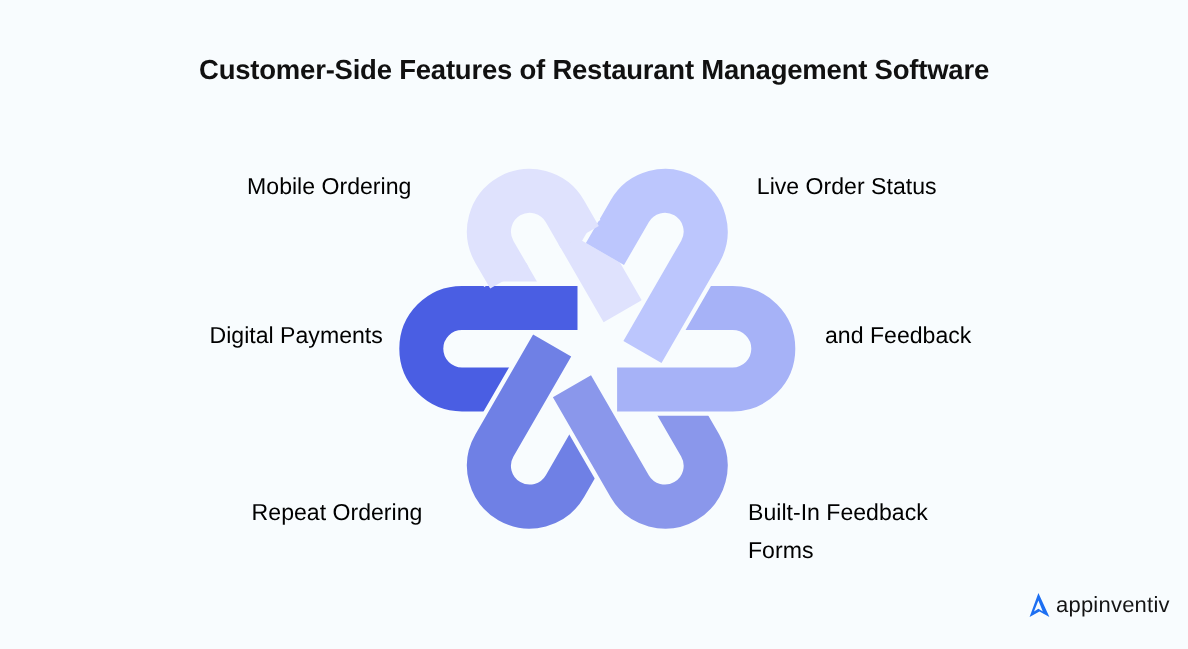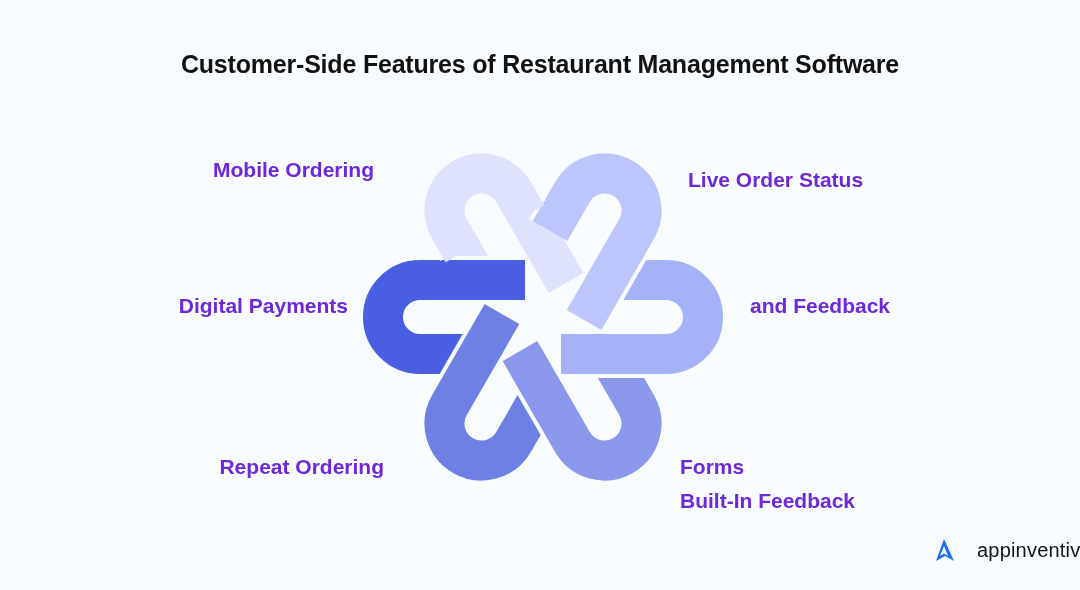--- a/index.html
+++ b/index.html
@@ -1,22 +1,22 @@
 <!DOCTYPE html>
 <html><head>
 <meta charset="utf-8">
 <style>
   html,body{margin:0;padding:0;}
   body{width:1080px;height:590px;background:#f8fcfe;position:relative;overflow:hidden;
        font-family:"Liberation Sans","DejaVu Sans",sans-serif;color:#111;}
   .title{position:absolute;left:0;top:50px;width:1080px;text-align:center;font-weight:bold;font-size:25px;letter-spacing:-0.2px;}
-  .lbl{position:absolute;font-size:21px;line-height:34px;color:#6d28d9;font-weight:700;}
+  .lbl{position:absolute;font-size:21px;line-height:34px;color:#000000;font-weight:400;}
   .r{text-align:right;}
   svg.diagram{position:absolute;left:0;top:0;}
-  .logo{position:absolute;left:932px;top:537px;display:flex;align-items:center;gap:21px;}
+  .logo{position:absolute;left:932px;top:537px;display:flex;align-items:center;gap:4px;}
   .logo-text{font-size:20px;color:#141414;letter-spacing:0.2px;}
 </style>
 </head>
 <body>
 
 <div class="title">Customer-Side Features of Restaurant Management Software</div>
 
 <svg class="diagram" width="1080" height="590" viewBox="0 0 1080 590">
   <defs>
     <path id="petal" d="M -18 -37 L -123 -37 A 37 37 0 0 0 -123 37 L -78 37" fill="none"></path>
@@ -56,29 +56,29 @@
     <g transform="rotate(60)">
       <path d="M -100 -37 L -123 -37 A 37 37 0 0 0 -123 37 L -100 37" fill="none" stroke="#f8fcfe" stroke-width="48"></path>
       <path d="M -96 -37 L -123 -37 A 37 37 0 0 0 -123 37 L -96 37" fill="none" stroke="#dfe2fd" stroke-width="40"></path>
     </g>
   </g>
 </svg>
 
 <div class="lbl r" style="left:150px;top:153px;width:224px;">
   <div>Mobile Ordering</div>
 </div>
-<div class="lbl" style="left:688px;top:163px;">
+<div class="lbl" style="left:688px;top:153px;">
   <div>Live Order Status</div>
 </div>
 <div class="lbl" style="left:750px;top:289px;">
   <div>and Feedback</div>
 </div>
 <div class="lbl" style="left:680px;top:450px;">
+  <div>Built-In Feedback</div>
   <div>Forms</div>
-  <div>Built-In Feedback</div>
 </div>
 <div class="lbl r" style="left:150px;top:450px;width:234px;">
   <div>Repeat Ordering</div>
 </div>
 <div class="lbl r" style="left:150px;top:289px;width:198px;">
   <div>Digital Payments</div>
 </div>
 
 <div class="logo">
   <svg width="24" height="26" viewBox="0 0 24 26">

